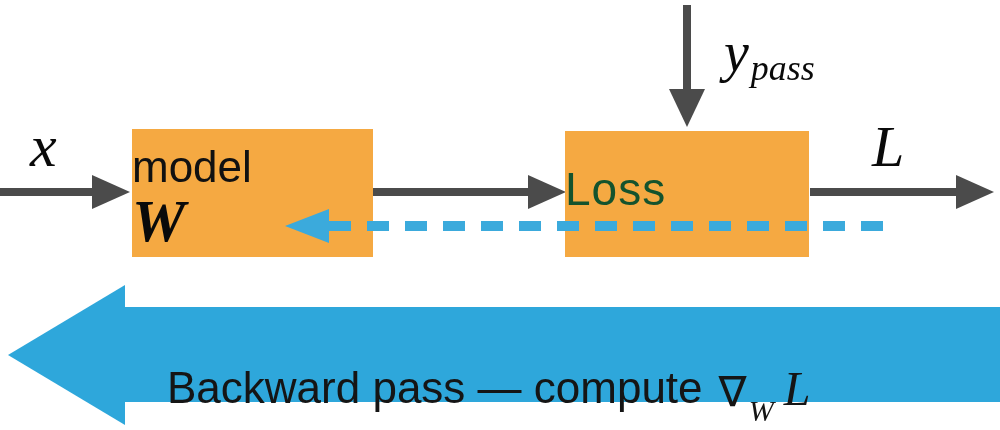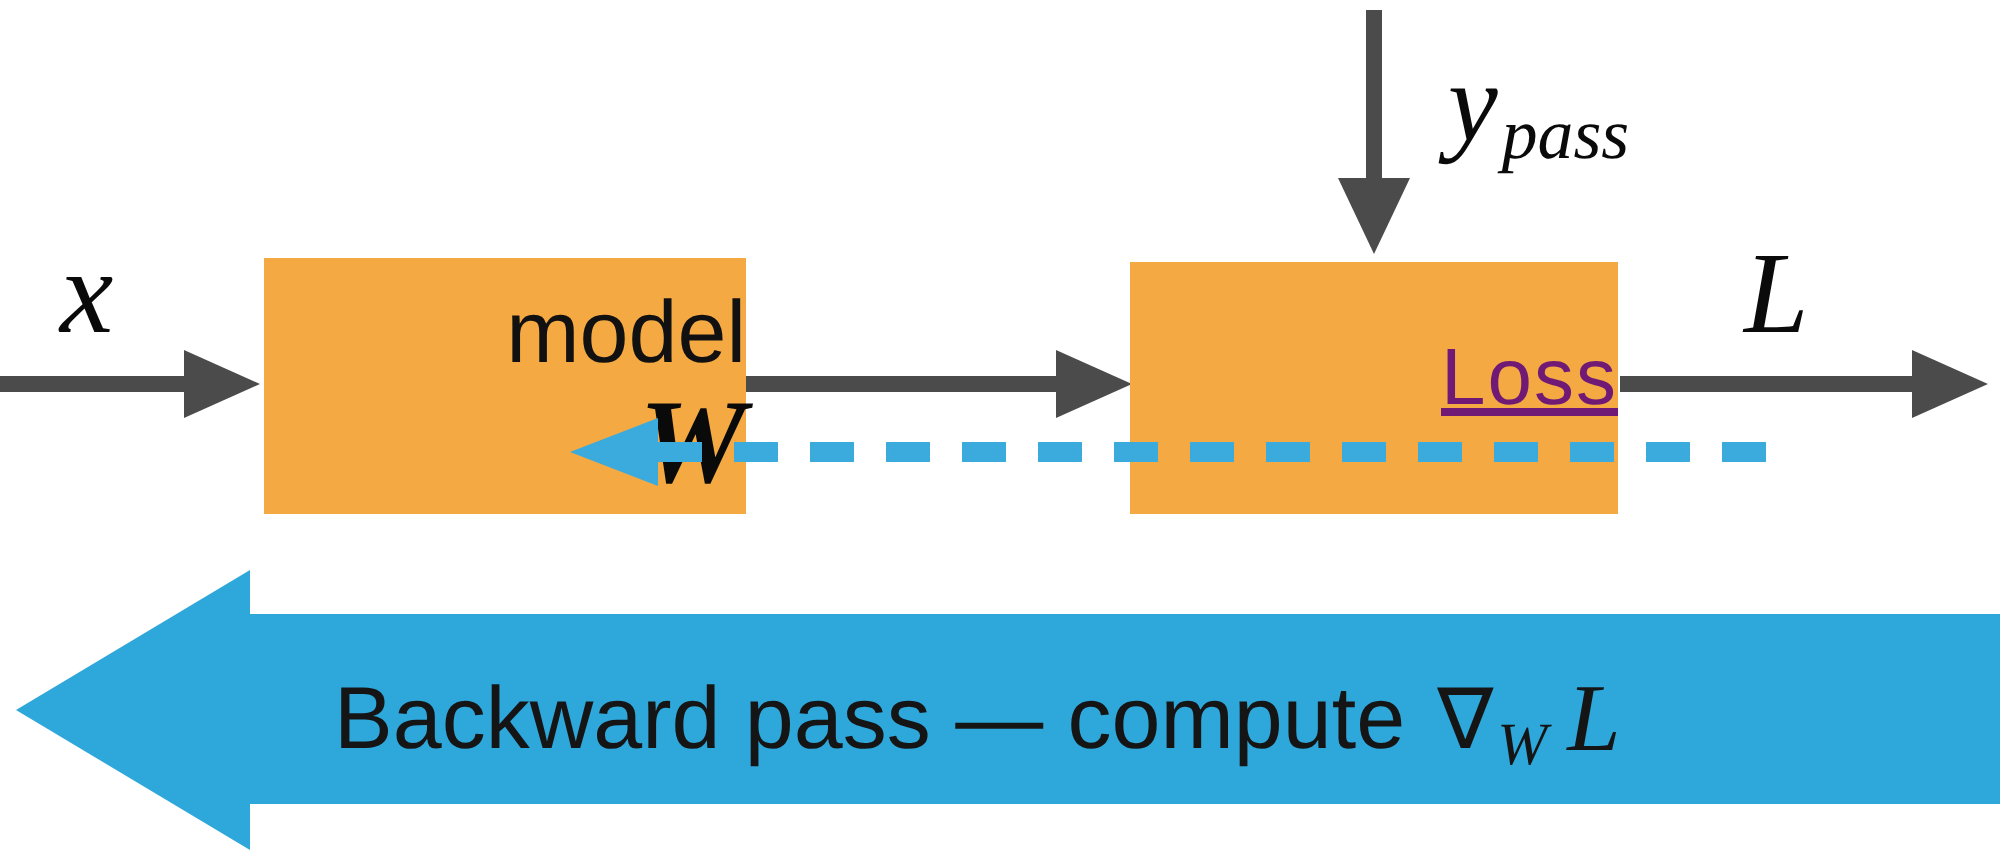--- a/index.html
+++ b/index.html
@@ -11,44 +11,44 @@
   .h-shaft{position:absolute;height:8px;background:#4B4B4B;}
   .v-shaft{position:absolute;width:8px;background:#4B4B4B;}
   .head-right{position:absolute;width:0;height:0;
     border-top:17px solid transparent;border-bottom:17px solid transparent;
     border-left:38px solid #4B4B4B;}
   .head-down{position:absolute;width:0;height:0;
     border-left:18px solid transparent;border-right:18px solid transparent;
     border-top:38px solid #4B4B4B;}
   
   .box{position:absolute;background:#F5A942;display:flex;flex-direction:column;
-    align-items:flex-end;}
+    align-items:flex-start;}
   .box-title{font-size:44px;line-height:1.0;margin-top:16px;color:#111111;}
   .weights{font-family:"Liberation Serif","DejaVu Serif",serif;
     font-style:italic;font-weight:bold;font-size:60px;line-height:1.0;
     margin-top:2px;color:#0a0a0a;}
   .loss-box{justify-content:center;}
-  .loss-text{font-size:40px;color:#701a75;letter-spacing:1px;margin-top:-10px;text-decoration:underline;}
+  .loss-text{font-size:46px;color:#14532d;letter-spacing:1px;margin-top:-10px;}
   
   .math-label{position:absolute;font-family:"Liberation Serif","DejaVu Serif",serif;
     font-style:italic;line-height:1.0;color:#0a0a0a;white-space:nowrap;}
   .msub{font-size:0.64em;font-style:italic;position:relative;top:0.24em;margin-left:2px;}
   
   .dash-line{position:absolute;height:10px;
     background:repeating-linear-gradient(90deg,#3BAADC 0px,#3BAADC 22px,transparent 22px,transparent 38px);}
   .head-left-blue{position:absolute;width:0;height:0;
     border-top:17px solid transparent;border-bottom:17px solid transparent;
     border-right:44px solid #3BAADC;}
   
   .bw-body{position:absolute;left:125px;top:307px;width:875px;height:95px;background:#2EA7DB;}
   .bw-head{position:absolute;left:8px;top:285px;width:0;height:0;
     border-top:70px solid transparent;border-bottom:70px solid transparent;
     border-right:117px solid #2EA7DB;}
   .bw-label{position:absolute;left:167px;top:307px;height:106px;display:flex;
-    align-items:center;white-space:nowrap;}
+    align-items:flex-end;white-space:nowrap;}
   .bw-text{font-size:44px;color:#151515;}
   .nabla{font-family:"DejaVu Sans",sans-serif;font-size:42px;color:#151515;
     margin-left:16px;line-height:1.0;}
   .nabla-sub{font-family:"Liberation Serif","DejaVu Serif",serif;font-style:italic;
     font-size:30px;color:#151515;position:relative;top:13px;margin-left:2px;line-height:1.0;}
   .nabla-arg{font-family:"Liberation Serif","DejaVu Serif",serif;font-style:italic;
     font-size:48px;color:#151515;margin-left:10px;line-height:1.0;}
 </style>
 </head>
 <body>

